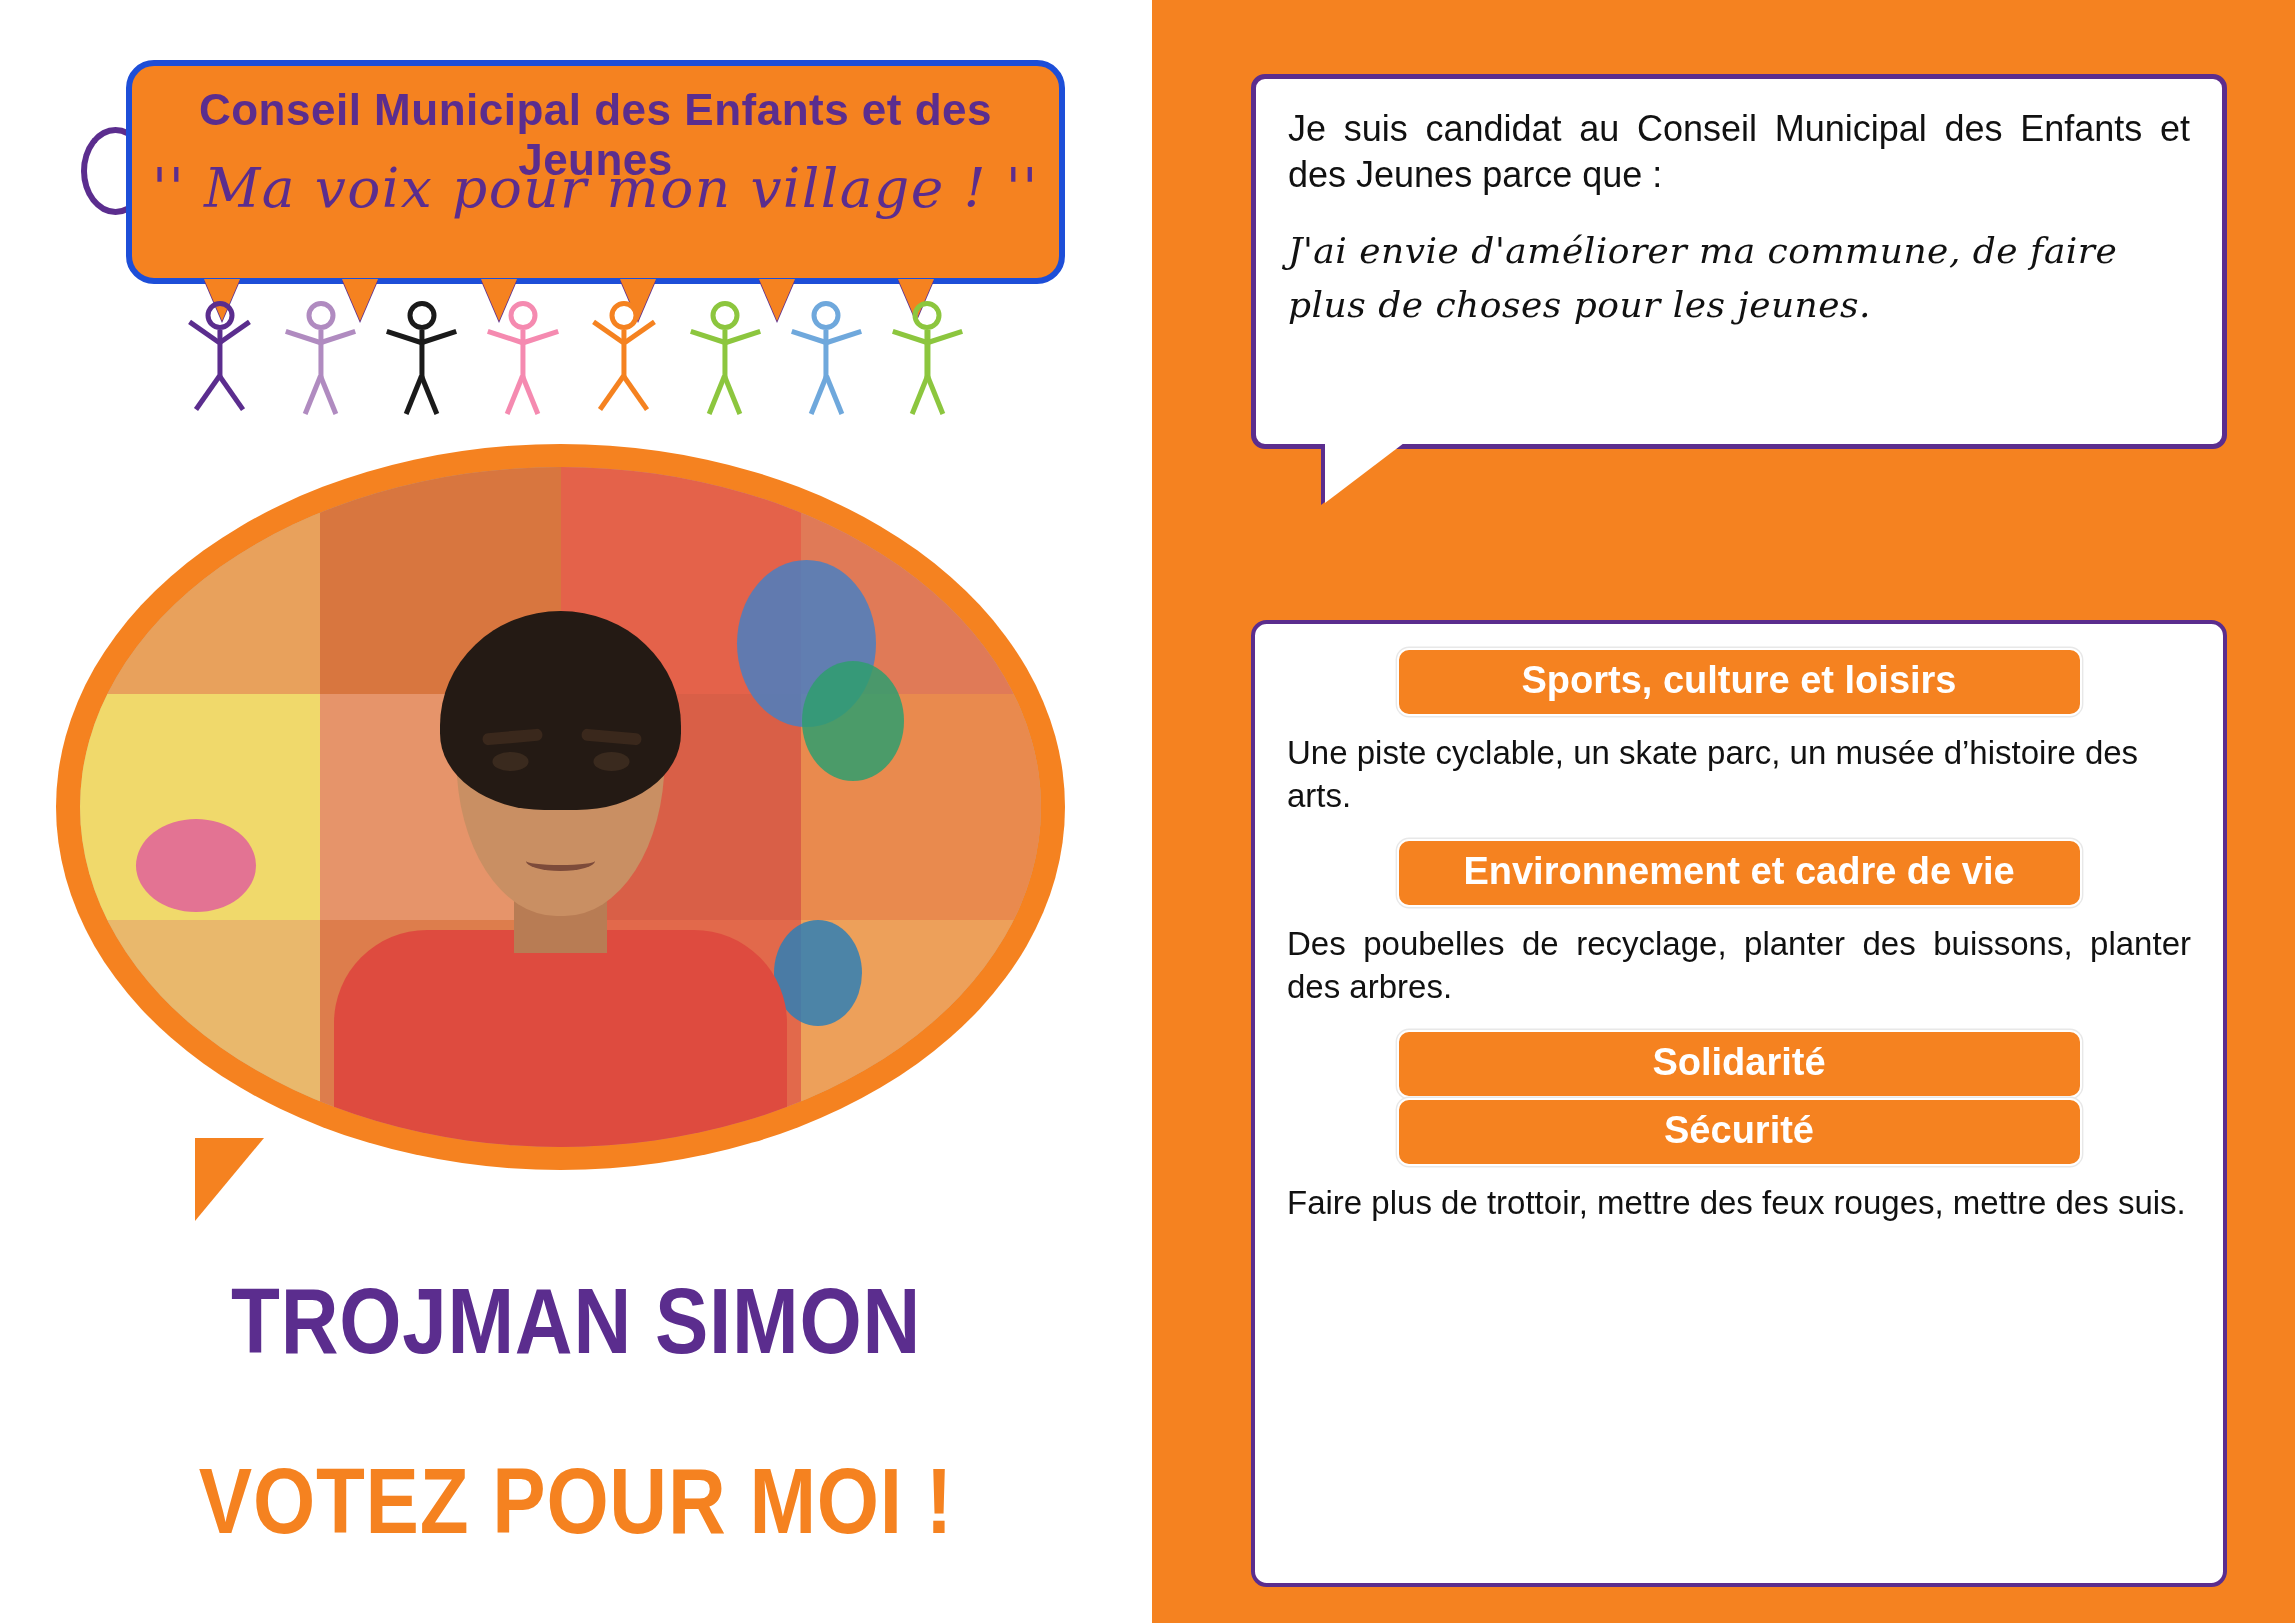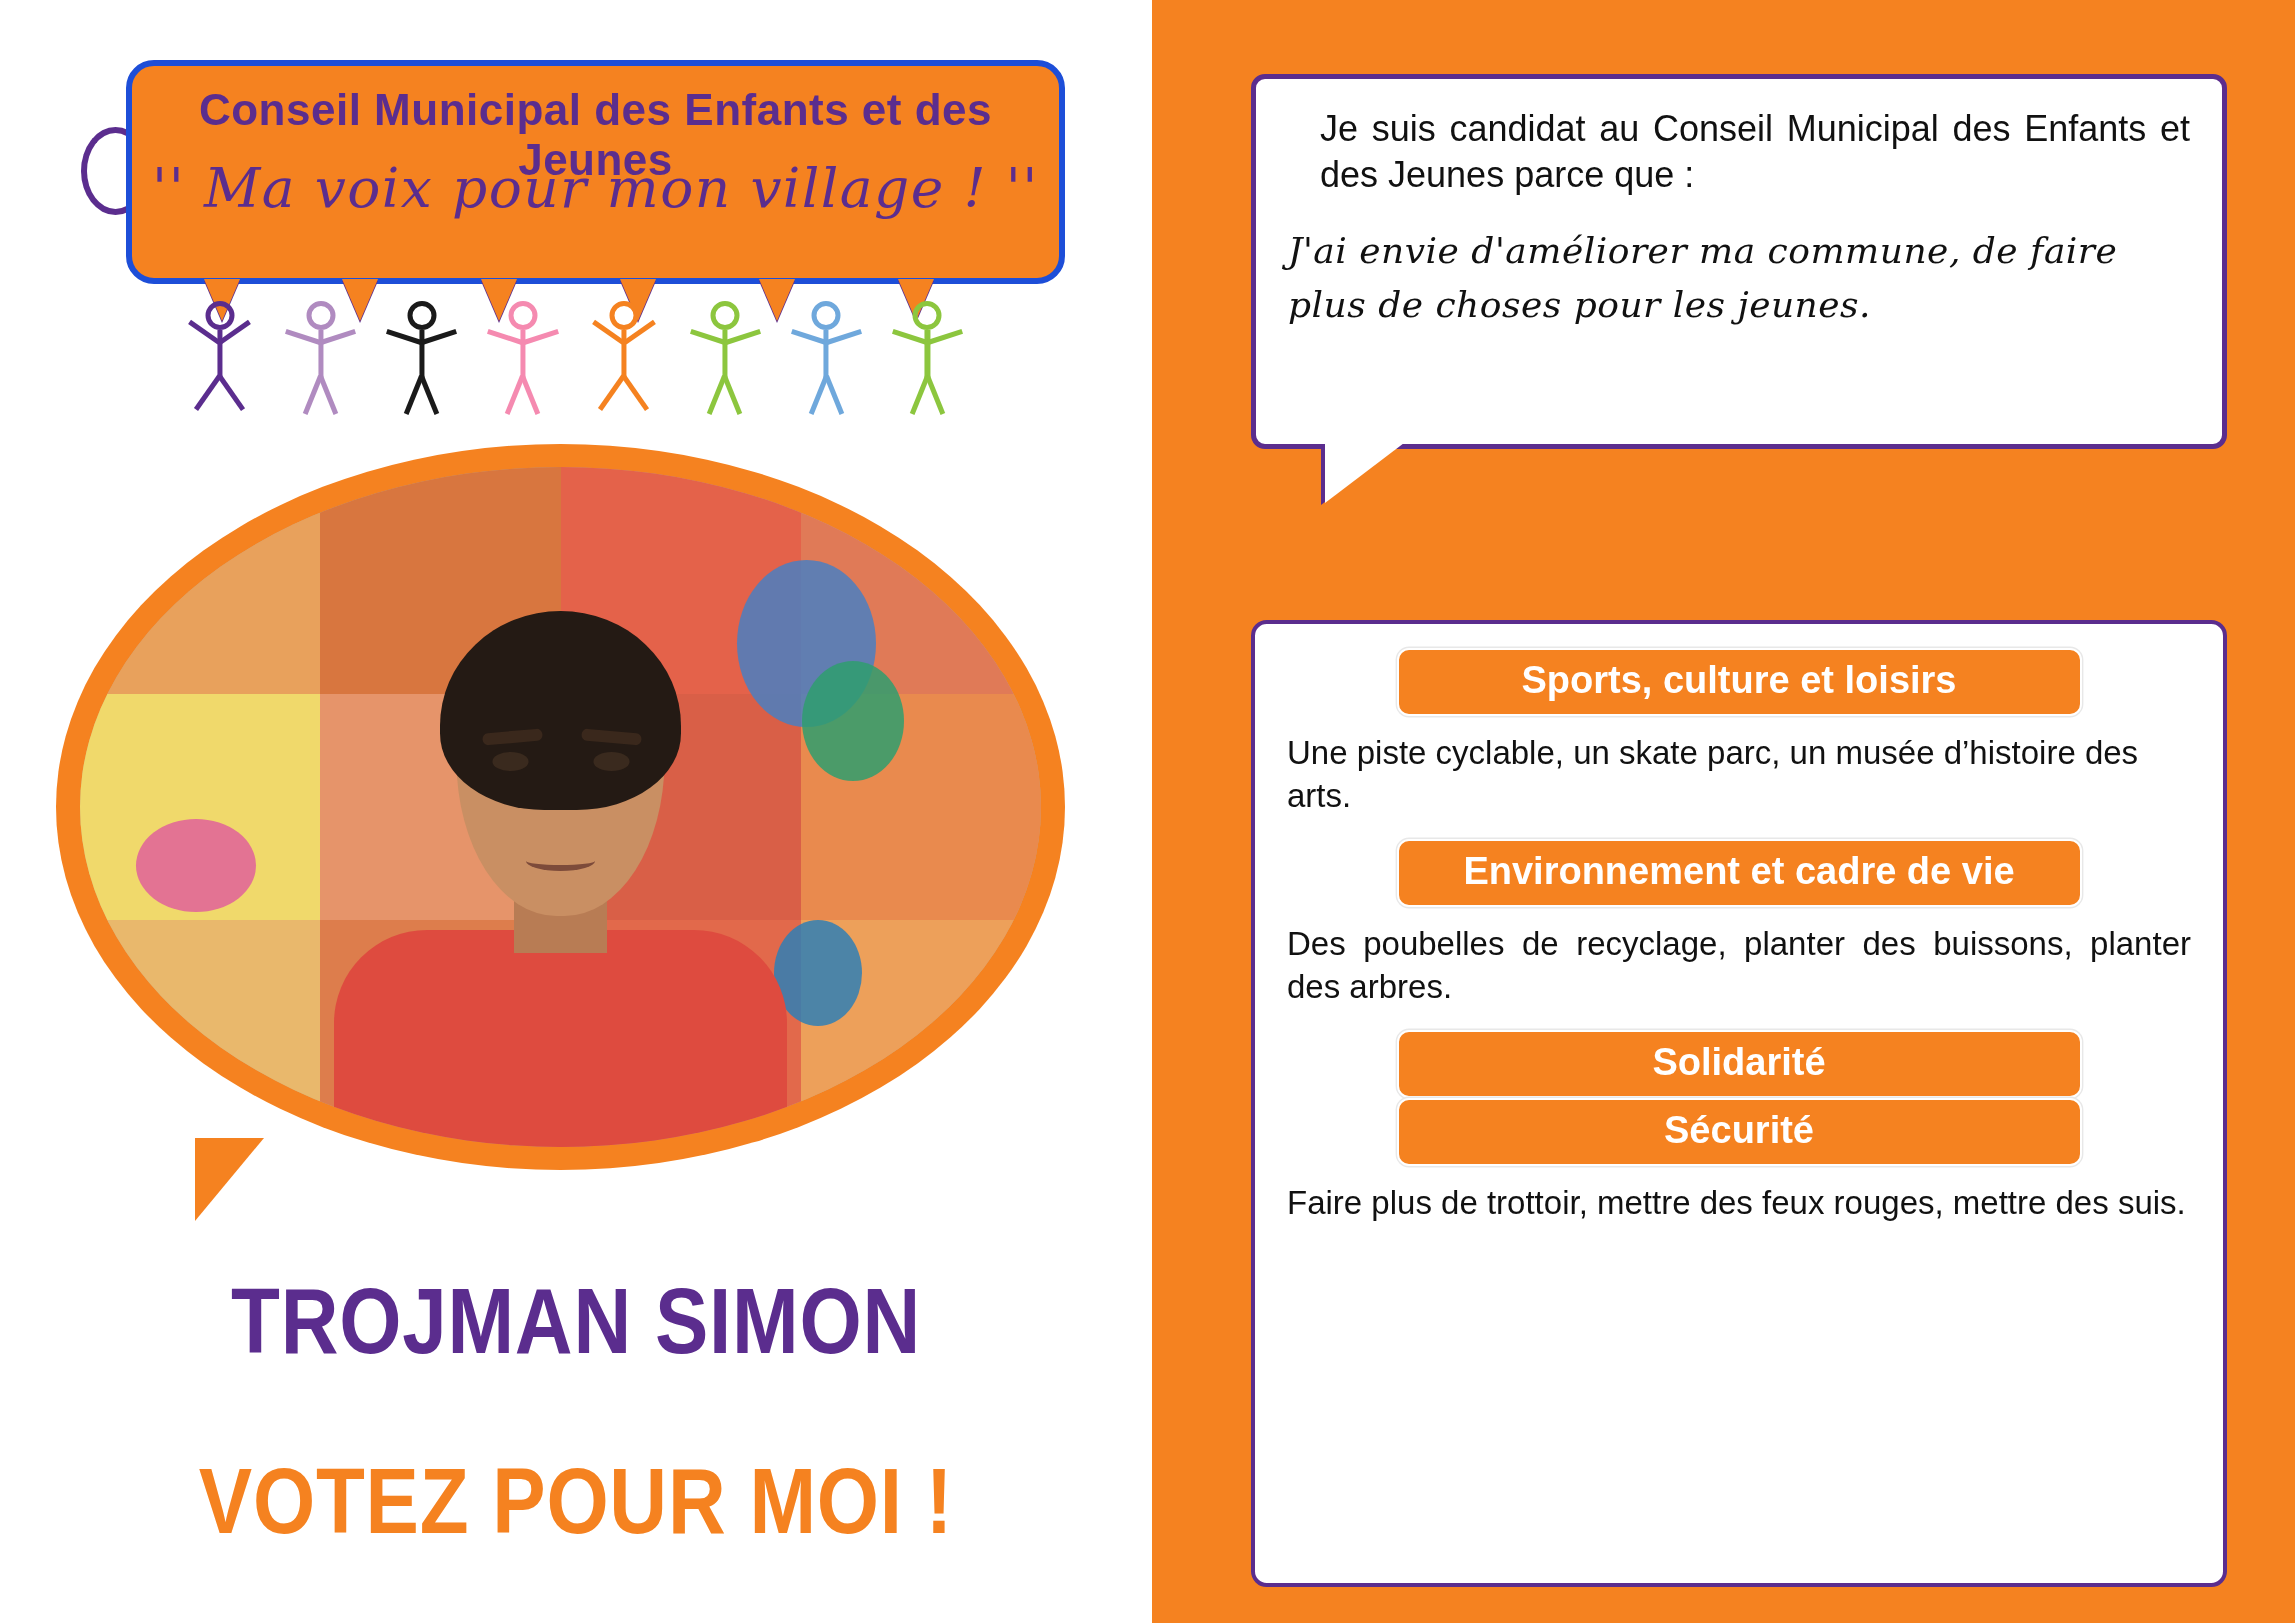--- a/index.html
+++ b/index.html
@@ -336,21 +336,20 @@
     border-radius: 14px;
     box-sizing: border-box;
     padding: 27px 32px;
   }
   .quote-intro {
     color: #111111;
     font-size: 36px;
     line-height: 1.28;
     text-align: justify;
     text-justify: inter-word;
-    margin-left: 32px;
   }
   .quote-handwritten {
     margin-top: 26px;
     color: #111111;
     font-size: 36px;
     line-height: 1.5;
     font-family: "DejaVu Serif", serif;
     font-style: italic;
     letter-spacing: 0.5px;
   }

